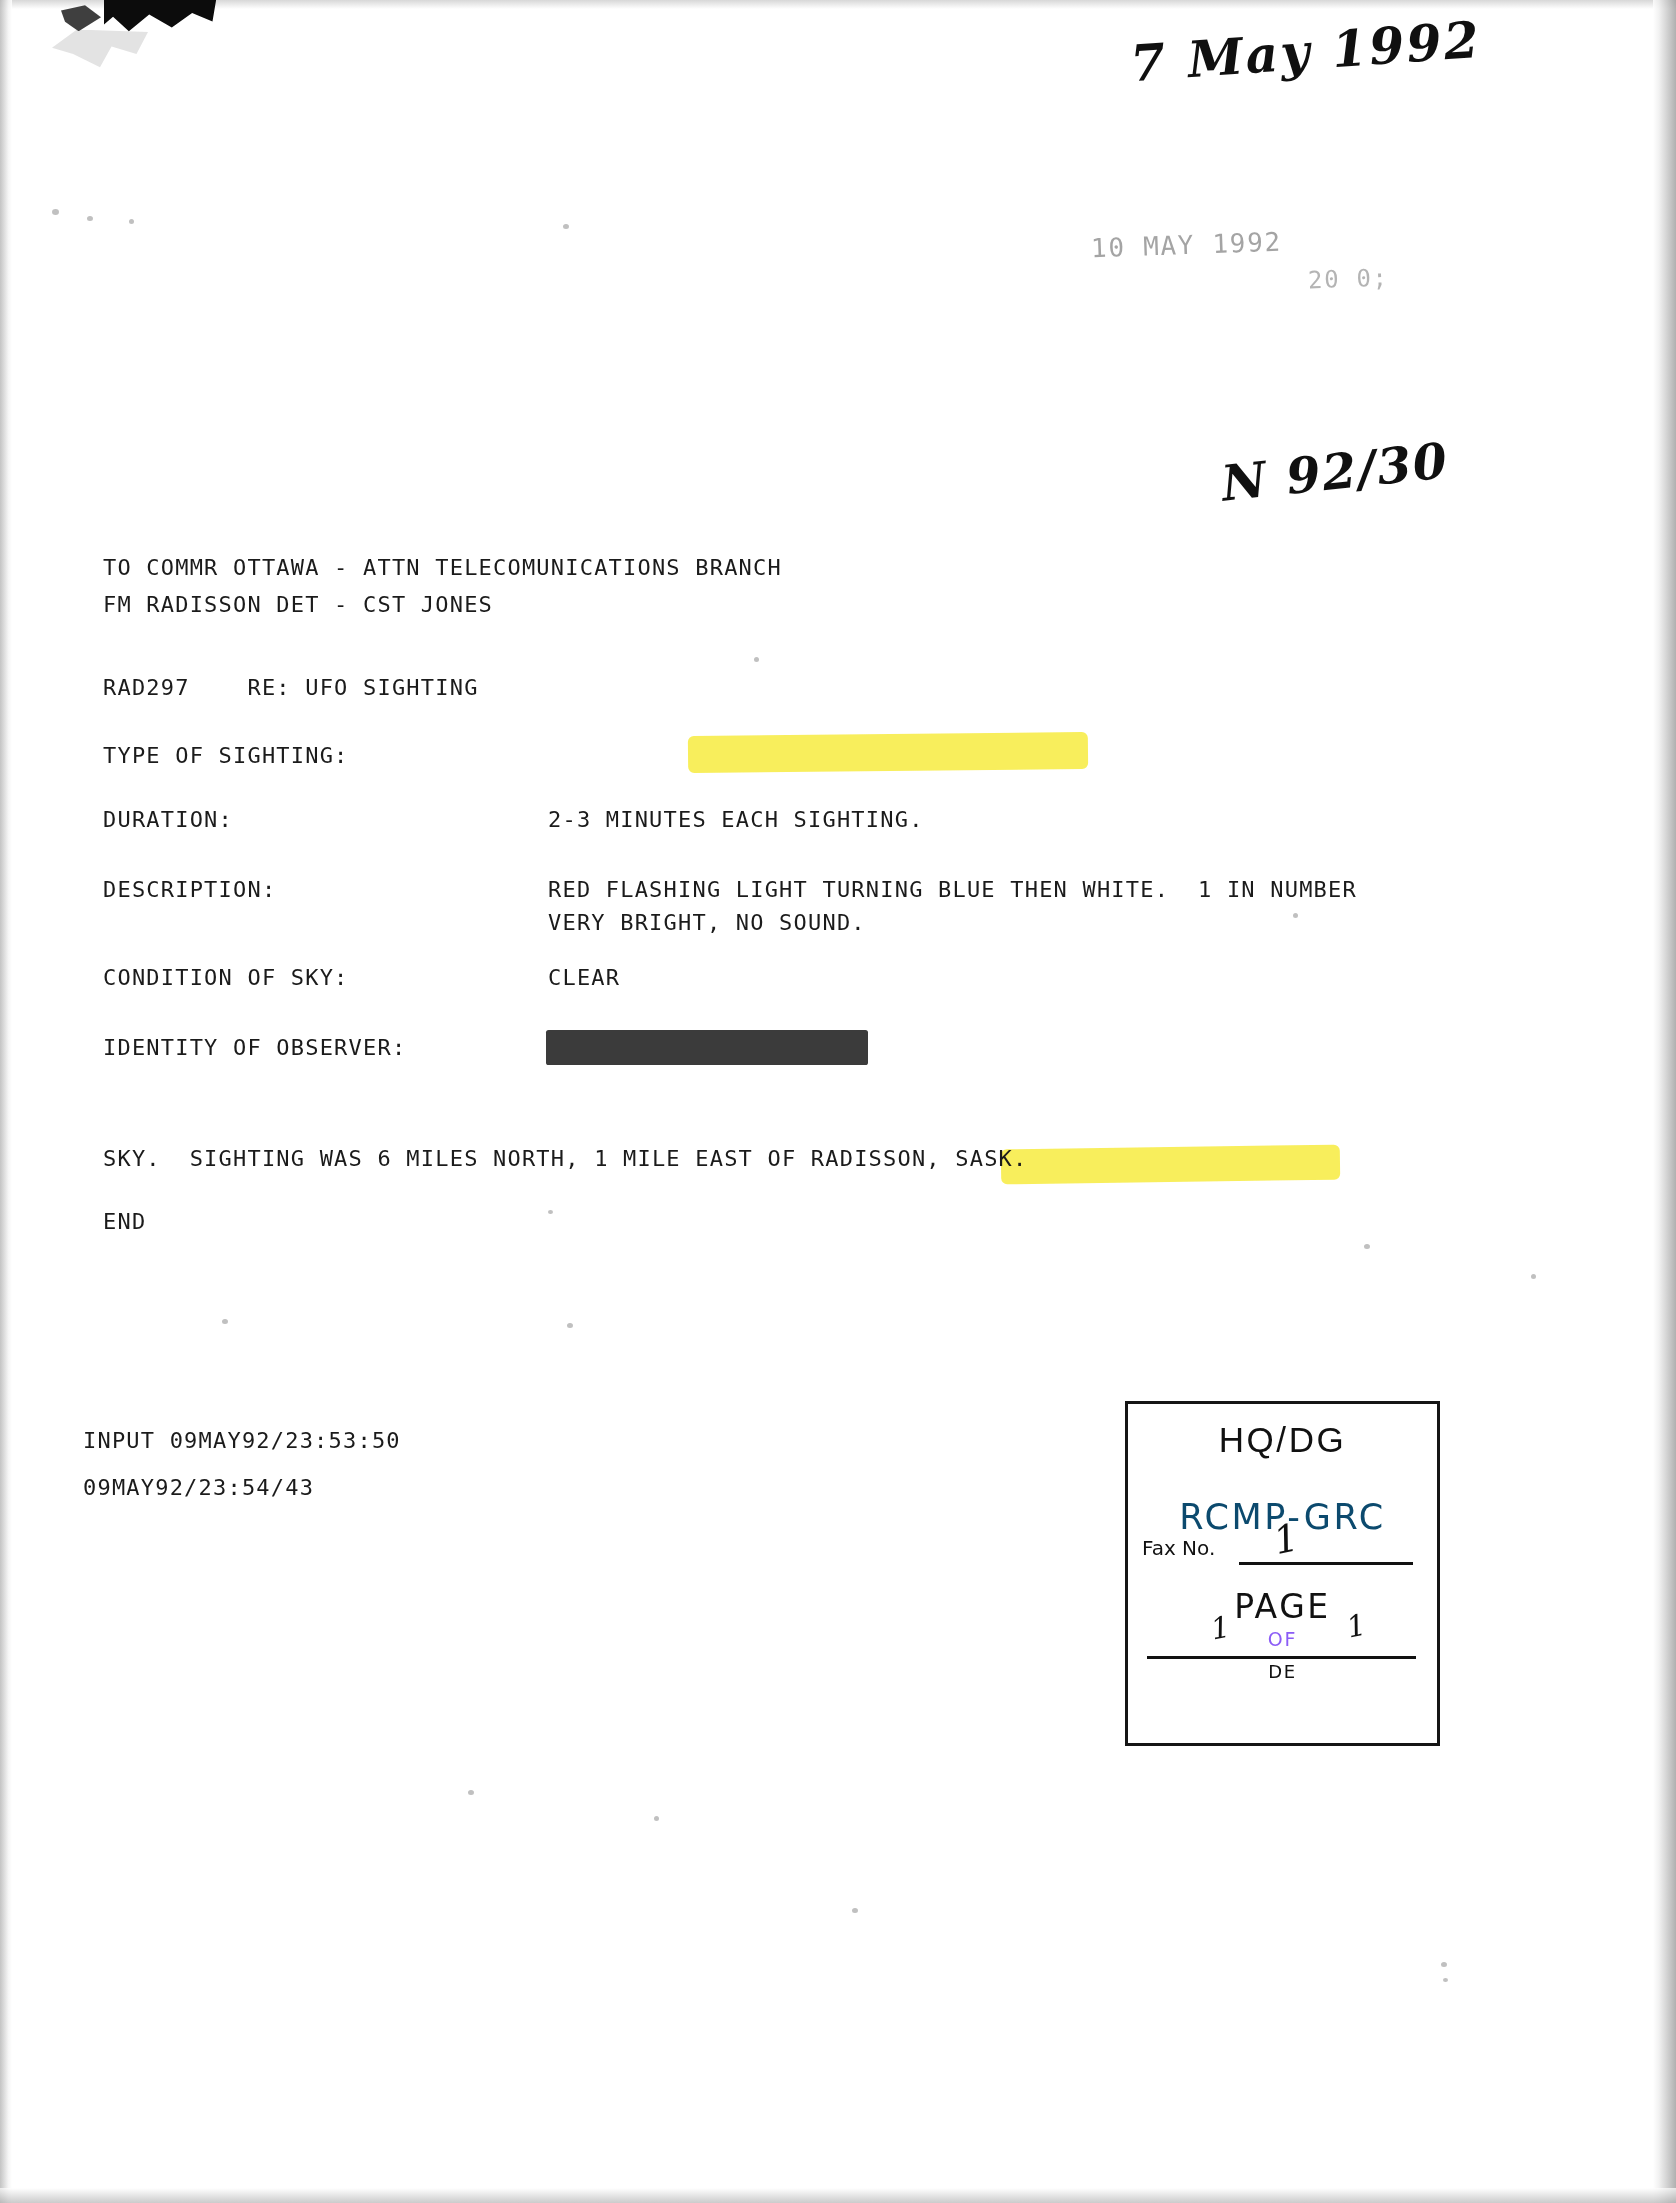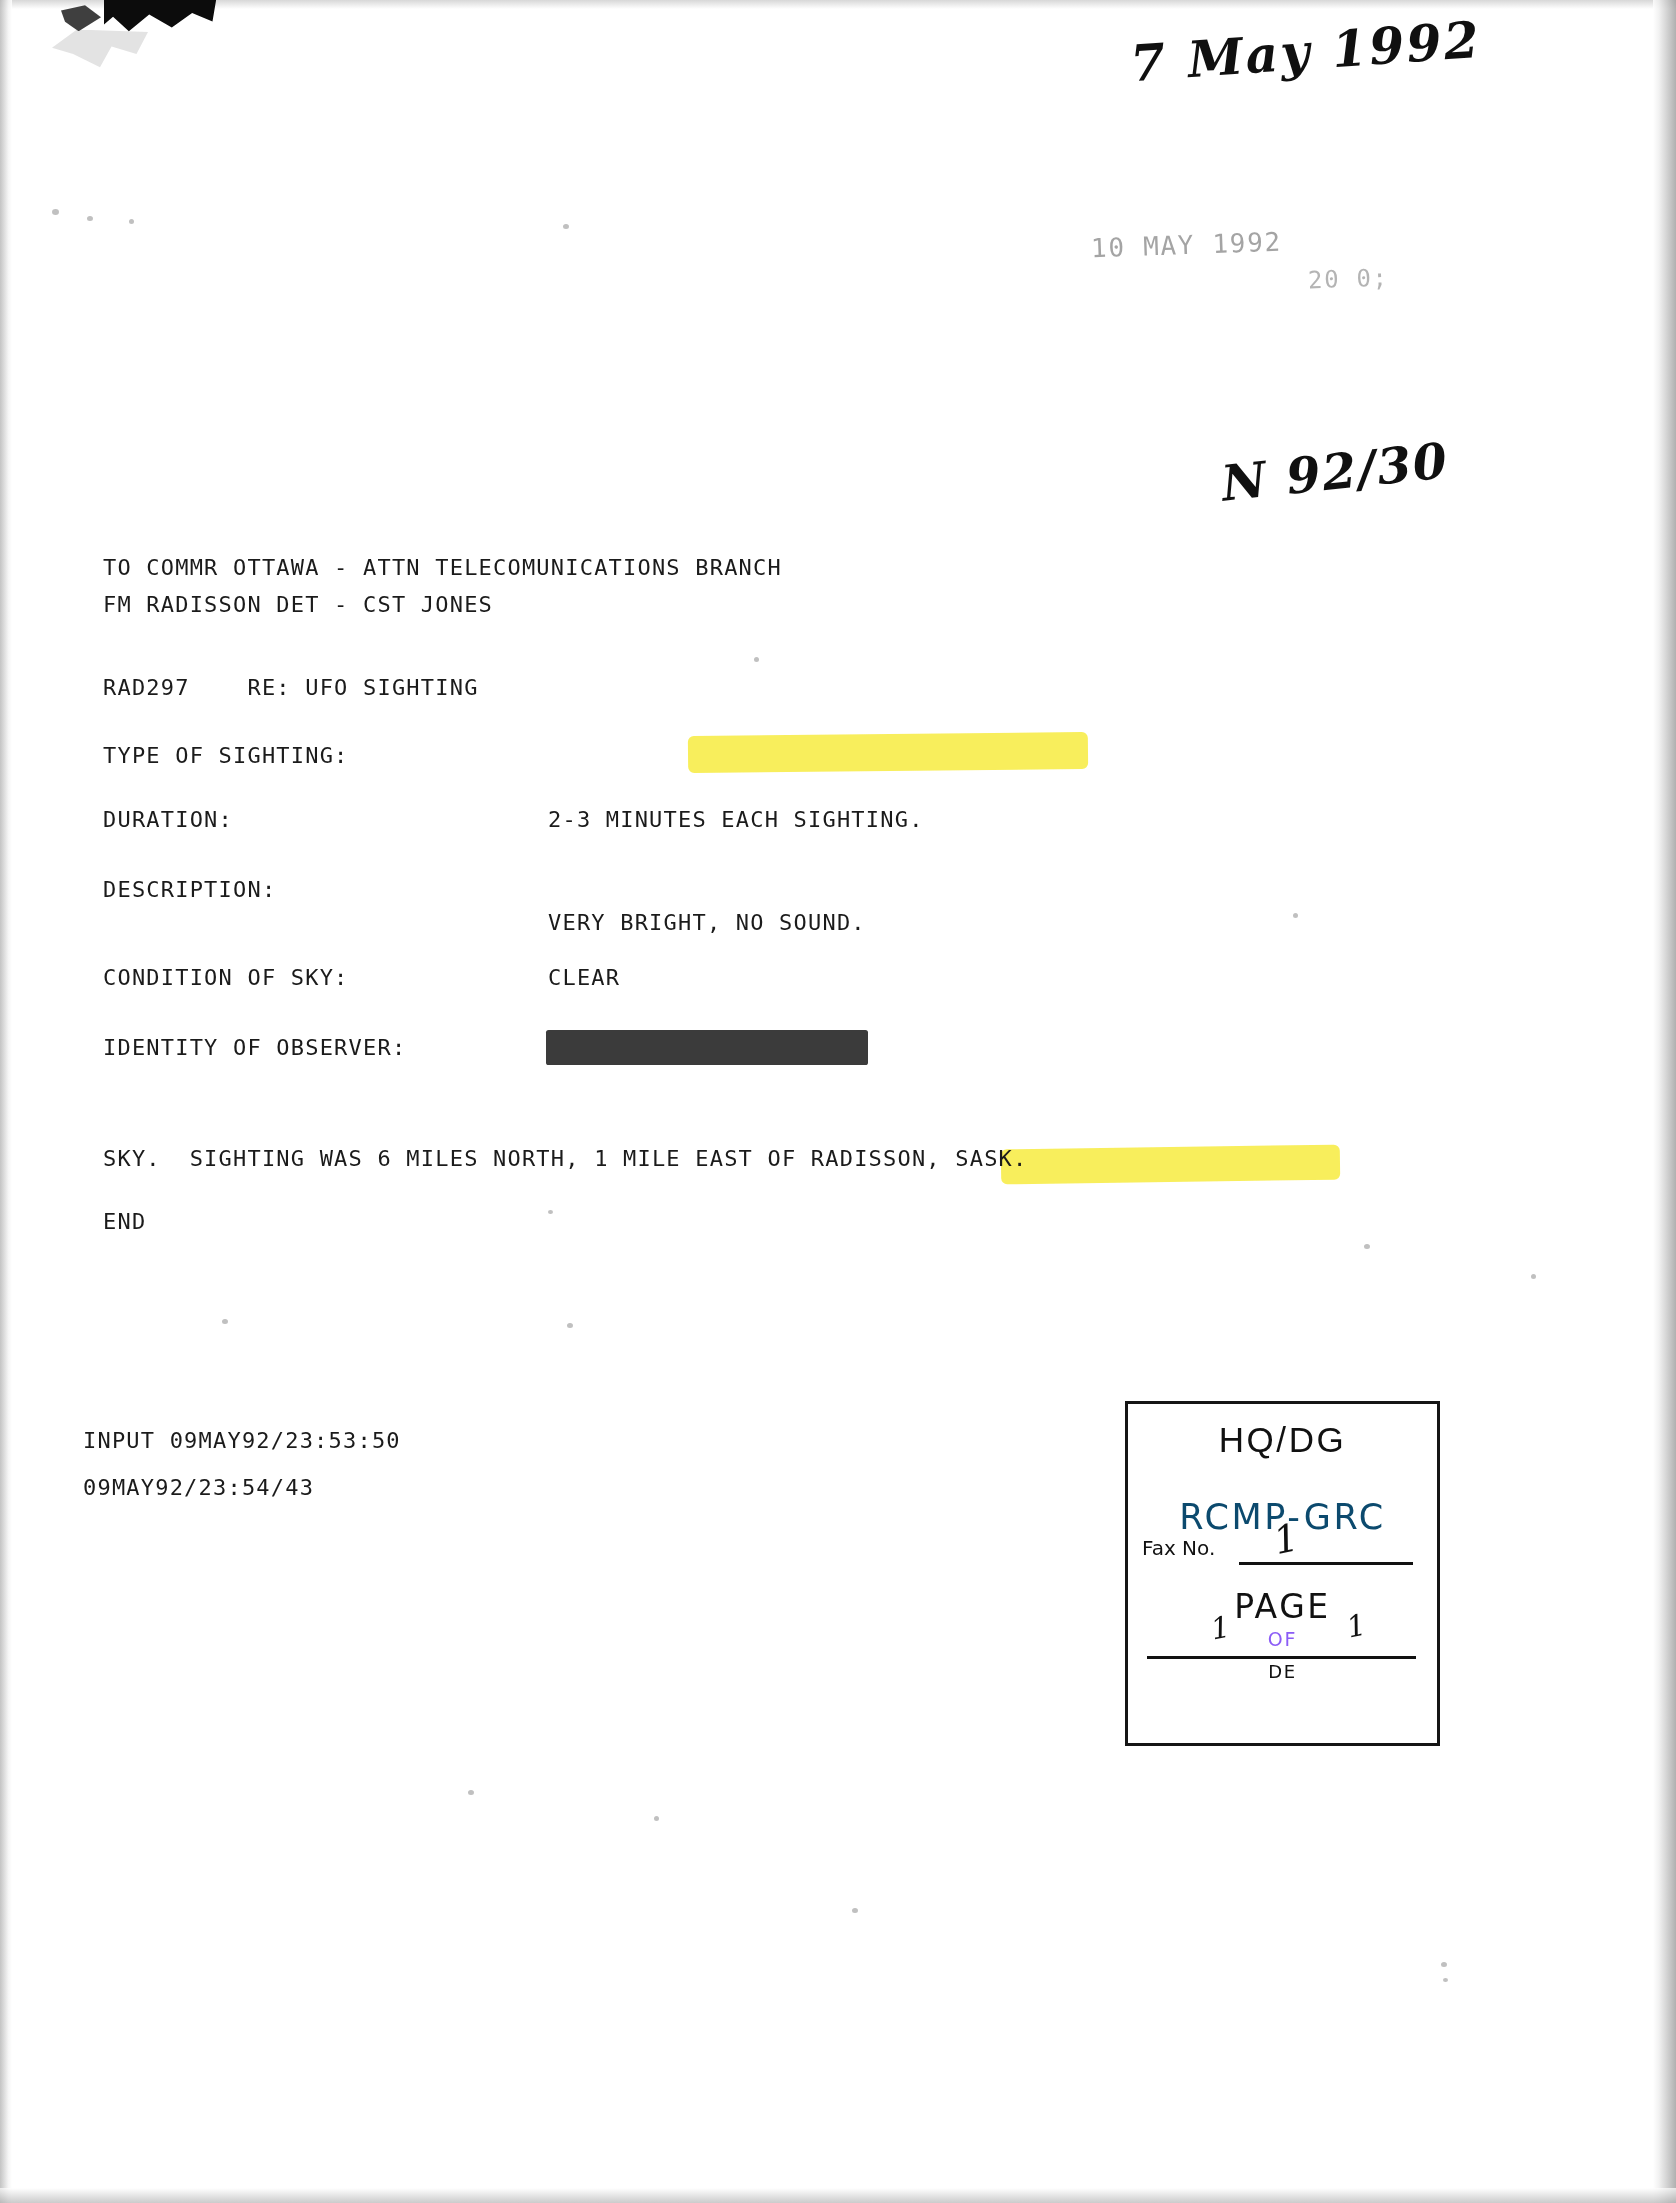--- a/index.html
+++ b/index.html
@@ -285,20 +285,21 @@
   <div class="typed label-col" style="top: 669px;">RAD297    RE: UFO SIGHTING</div>
 
   <div class="highlight" id="hl-1"></div>
 
   <div class="typed label-col" style="top: 737px;">TYPE OF SIGHTING:</div>
 
   <div class="typed label-col" style="top: 801px;">DURATION:</div>
   <div class="typed value-col" style="top: 801px;">2-3 MINUTES EACH SIGHTING.</div>
 
   <div class="typed label-col" style="top: 871px;">DESCRIPTION:</div>
+  <div class="typed value-col" style="top: 871px;">RED FLASHING LIGHT TURNING BLUE THEN WHITE.  1 IN NUMBER</div>
   <div class="typed value-col" style="top: 904px;">VERY BRIGHT, NO SOUND.</div>
 
   <div class="typed label-col" style="top: 959px;">CONDITION OF SKY:</div>
   <div class="typed value-col" style="top: 959px;">CLEAR</div>
 
   <div class="typed label-col" style="top: 1029px;">IDENTITY OF OBSERVER:</div>
   <div id="redaction"></div>
 
 
   <div class="highlight" id="hl-2"></div>

